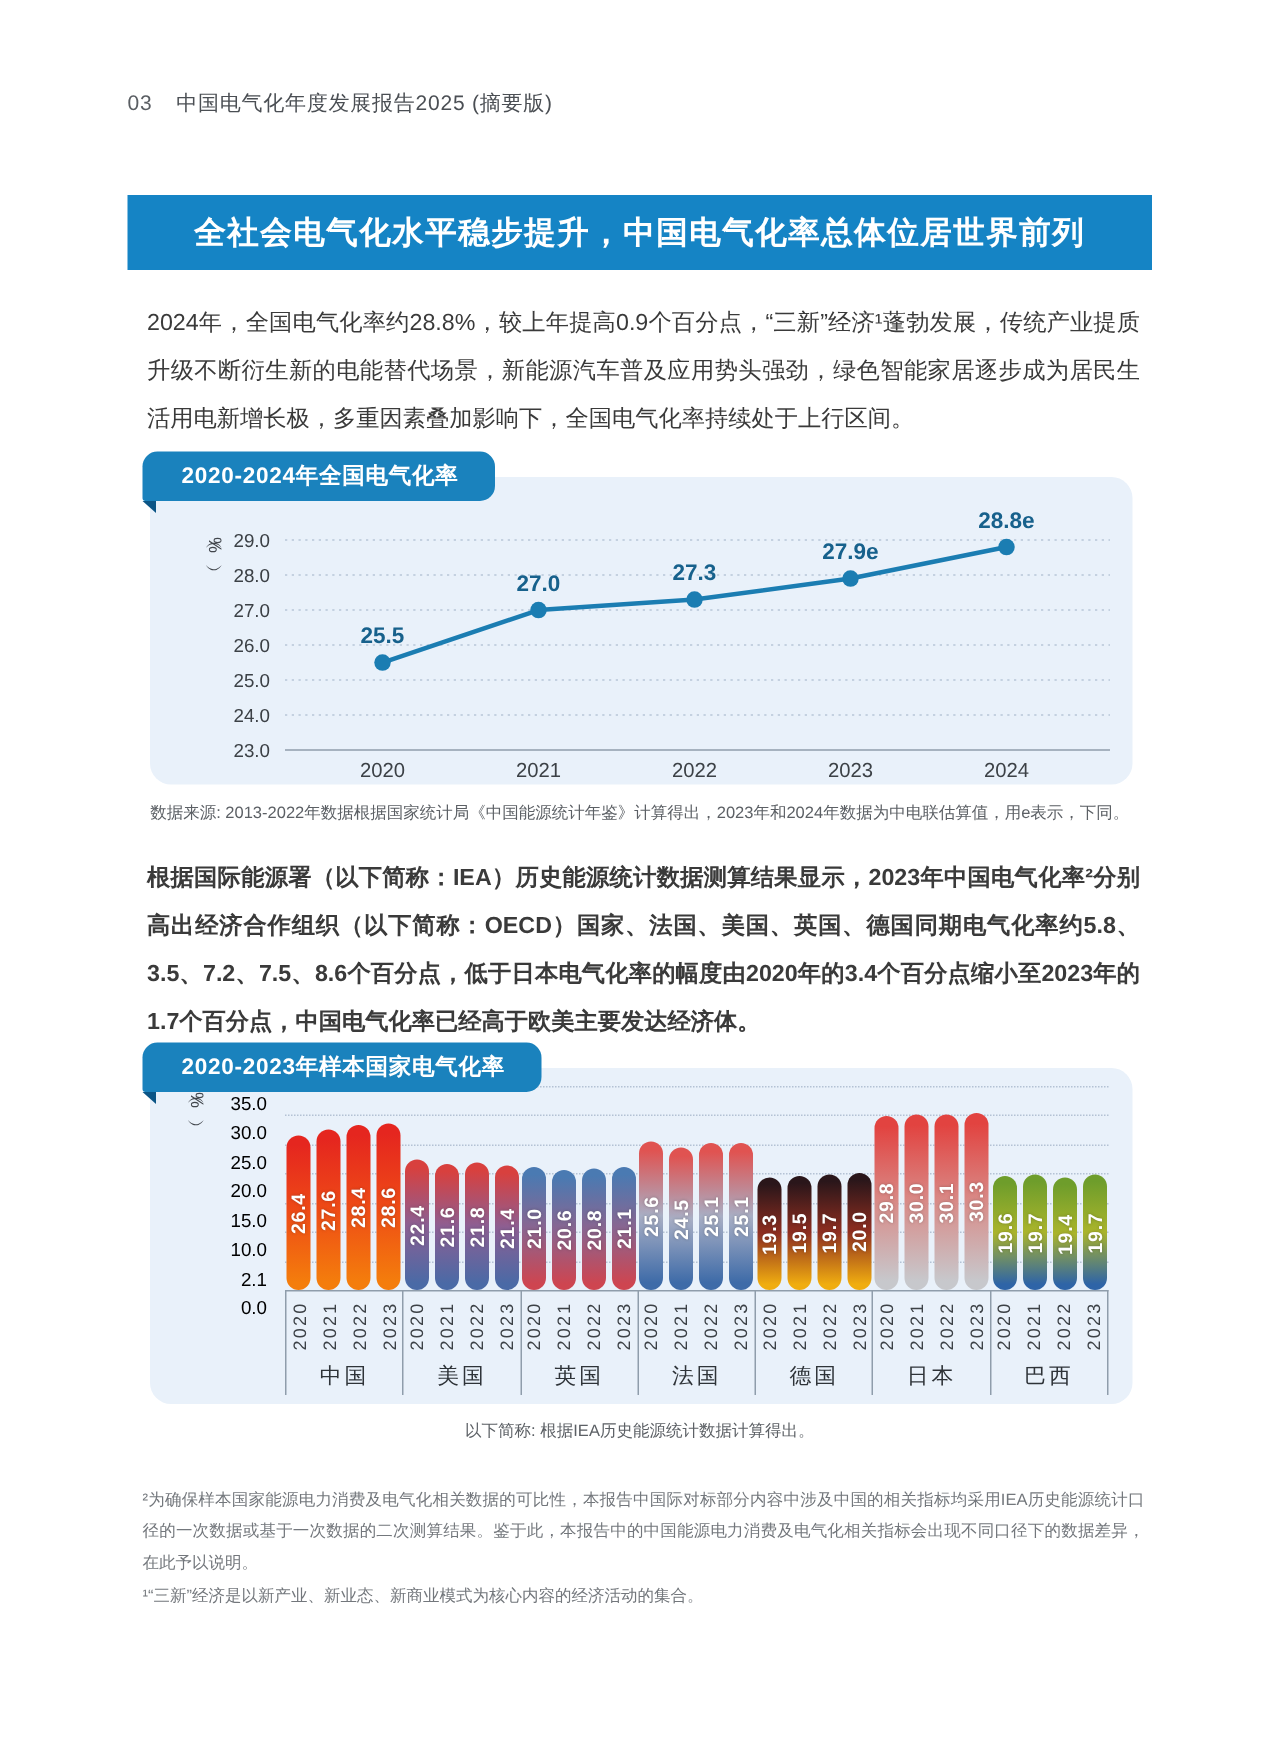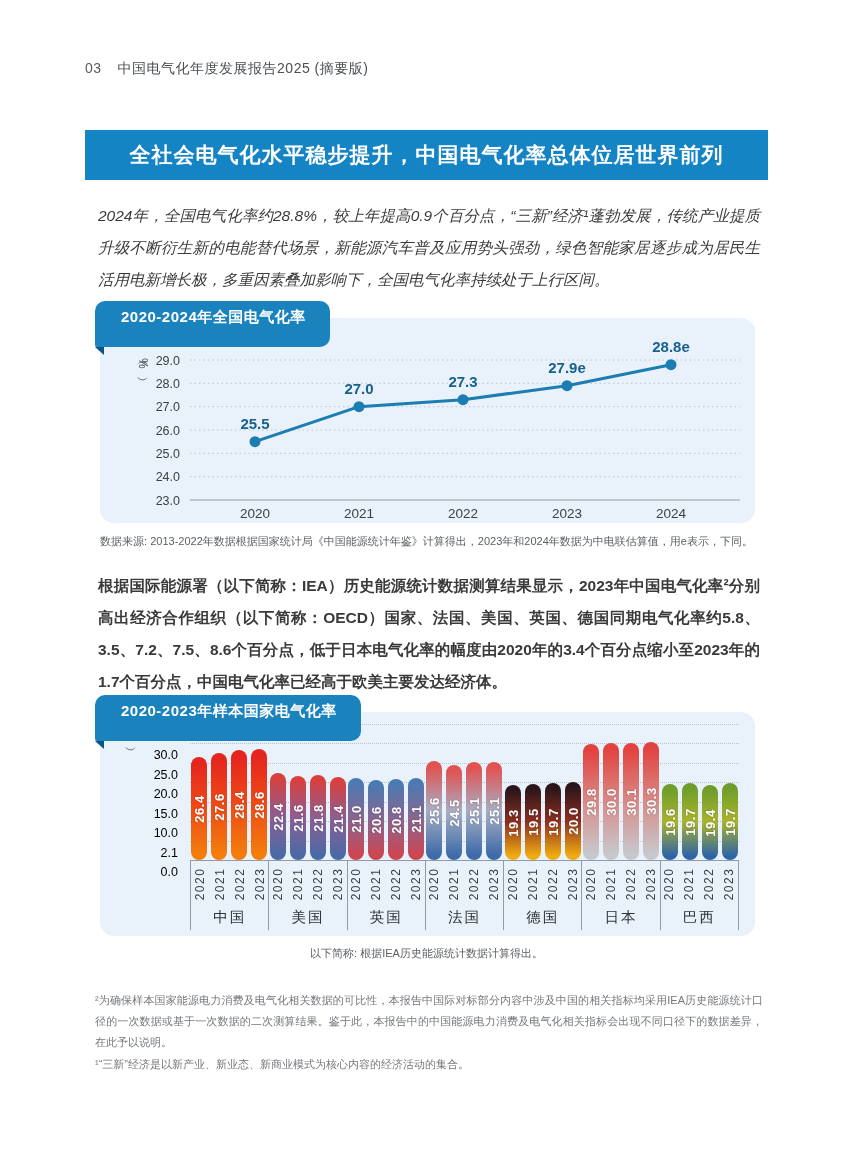--- a/index.html
+++ b/index.html
@@ -13,28 +13,28 @@
   .hdr { position:absolute; top:60px; left:85px; display:flex; gap:16px;
          font-size:14px; color:#4b4f54; letter-spacing:.5px; }
   .hdr .num { color:#5a5e63; }
   
   .banner { position:absolute; top:130px; left:85px; width:683px; height:50px;
     background:#1584c5; color:#fff; display:flex; align-items:center; justify-content:center;
     font-size:21px; font-weight:bold; letter-spacing:1px; }
   
   .para { position:absolute; left:98px; width:662px; font-size:15.5px; line-height:32px;
     text-align:justify; color:#3a3a3a; }
-  .p1 { top:200px;font-style:italic; }
+  .p1 { top:200px; }
   .p2 { top:570px;font-weight:bold; }
   
   .card { position:absolute; left:100px; width:655px; background:#e9f1fa; border-radius:14px; }
   .card1 { top:318px; height:205px; }
   .card2 { top:712px; height:224px; }
   .badge { position:absolute; top:-17px; left:-5px; background:#1a82bd; color:#fff;
-    font-size:15px; font-weight:bold; padding:7px 24px 20px 26px; letter-spacing:.5px;
+    font-size:15px; font-weight:bold; padding:7px 24px 7px 26px; letter-spacing:.5px;
     border-radius:10px 10px 10px 2px; z-index:3; }
   .badge::after { content:""; position:absolute; left:0; top:100%;
     border-style:solid; border-width:8px 0 0 9px;
     border-color:#0b5586 transparent transparent transparent; }
   .pct { position:absolute; writing-mode:vertical-rl; font-size:12px; color:#41464c; z-index:2; }
   .card1 .pct { left:34px; top:40px; }
   .card2 .pct { left:22px; top:16px; }
   
   .lsvg { position:absolute; left:0; top:6px; }
   .lsvg .tick { font-size:12.5px; fill:#3c4146; font-family:"Liberation Sans","DejaVu Sans",sans-serif; }

